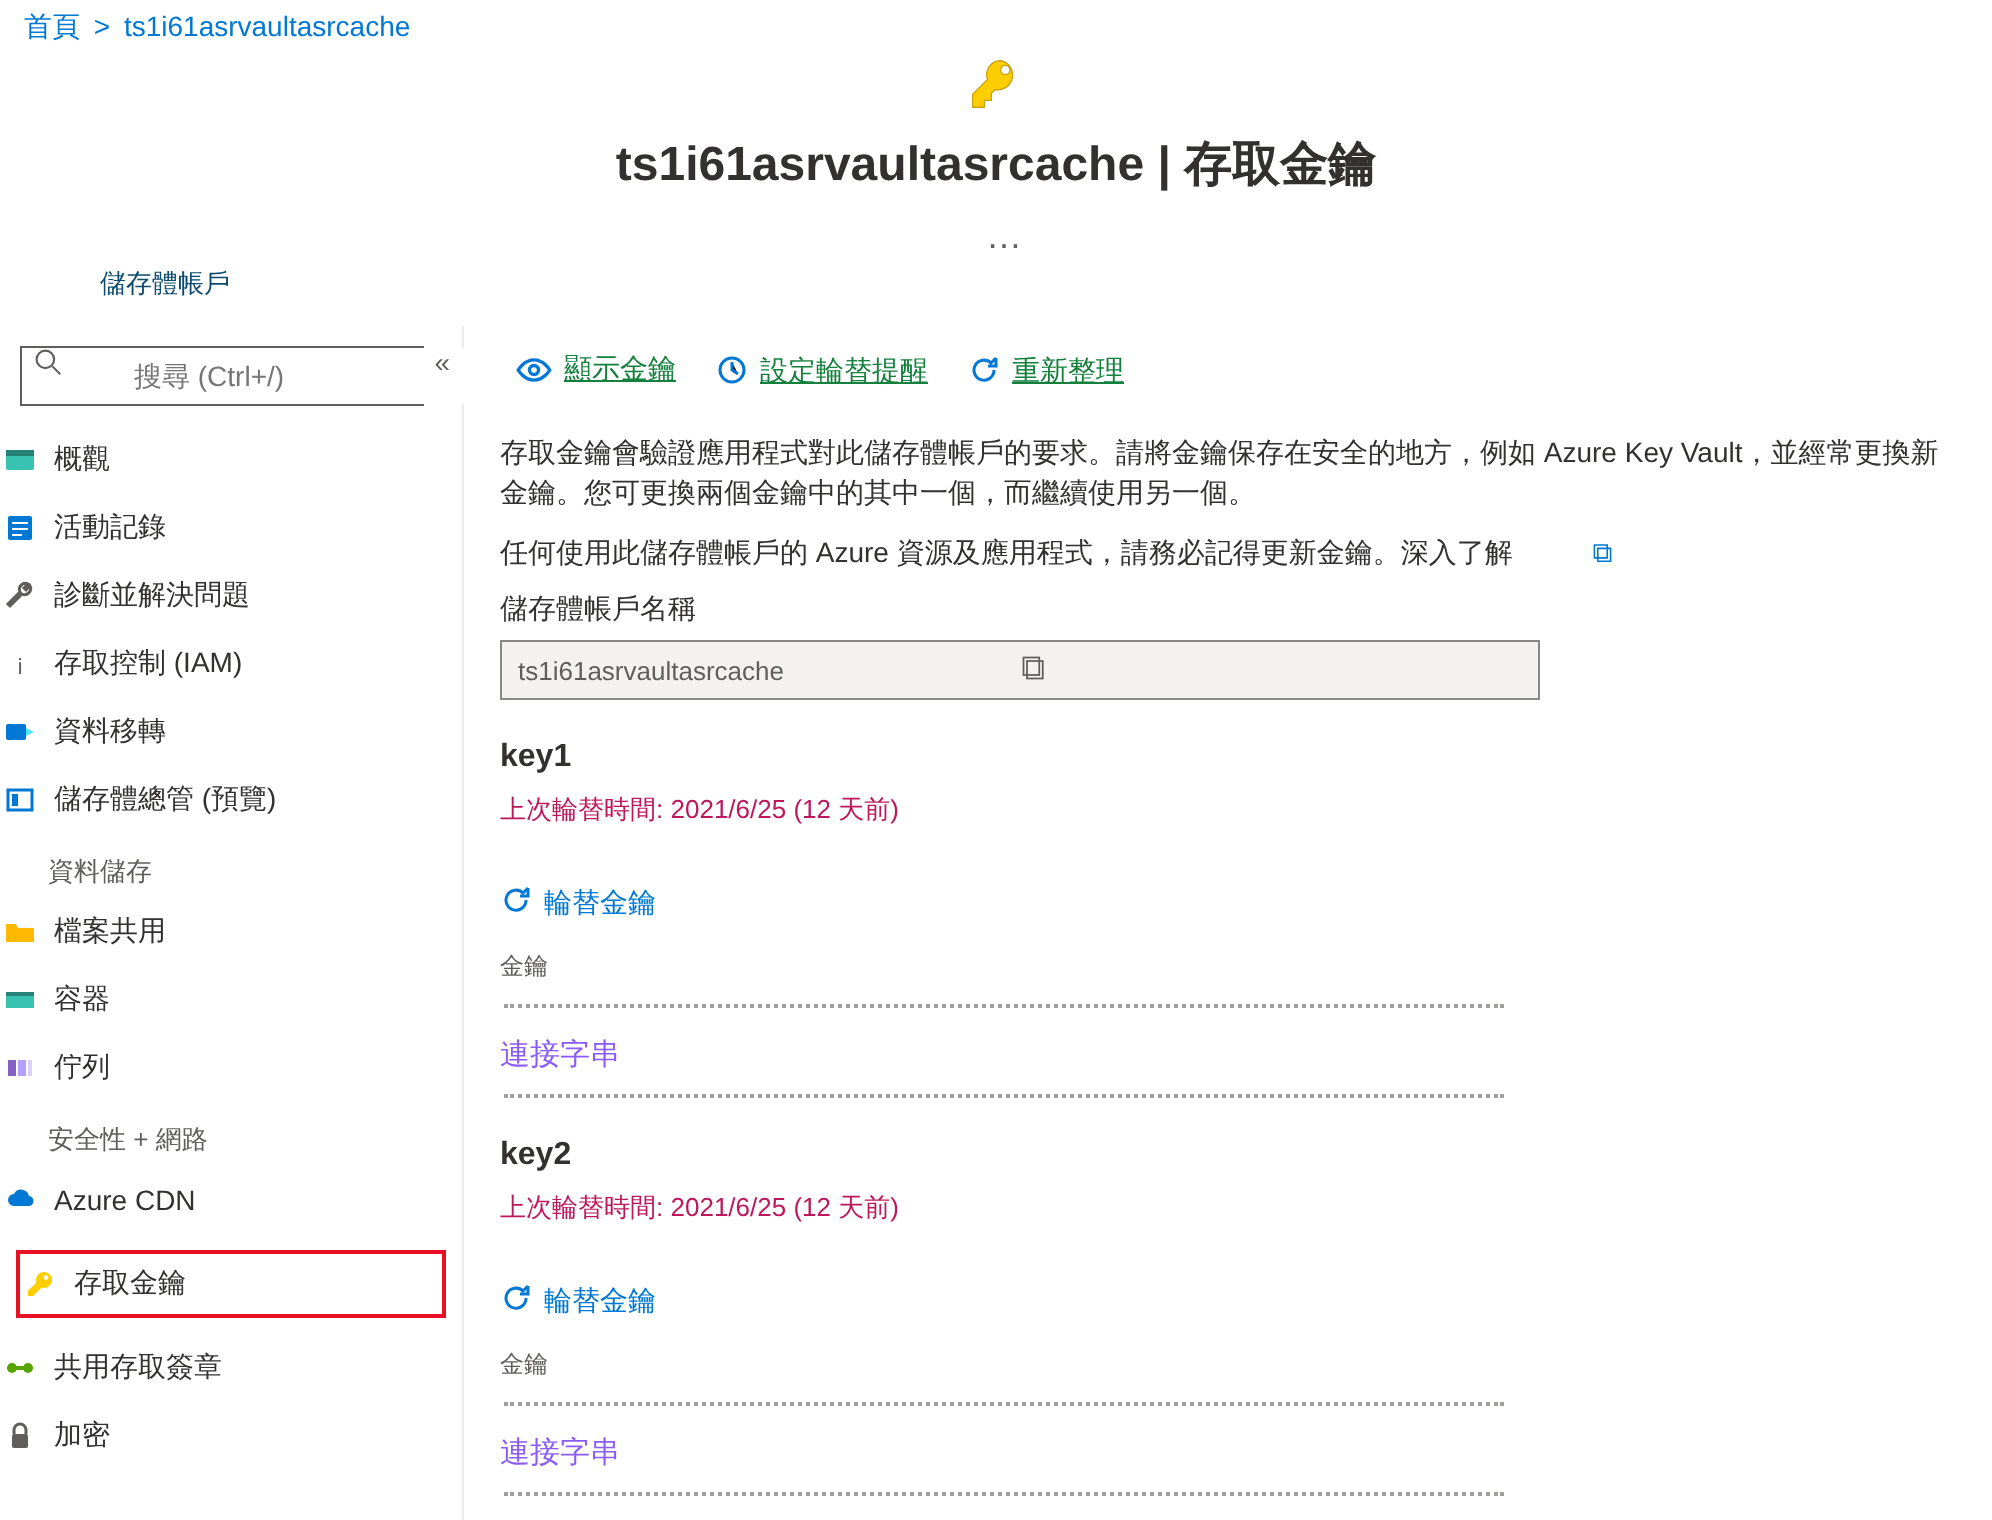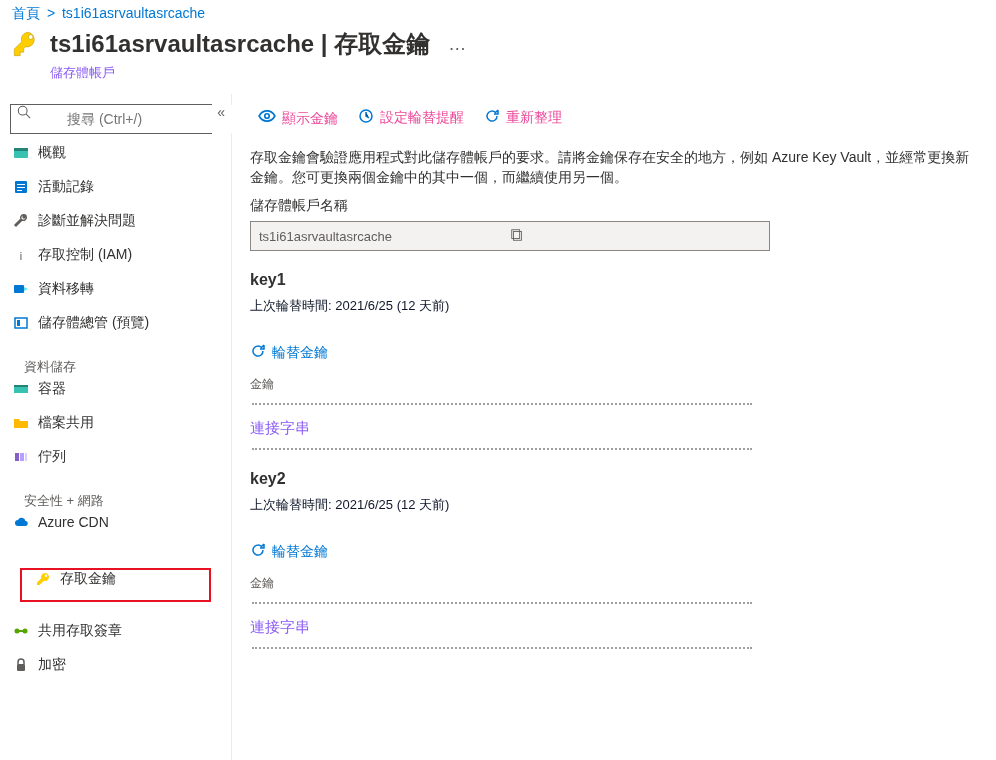--- a/index.html
+++ b/index.html
@@ -3,56 +3,56 @@
 <meta charset="utf-8">
 <style>
 * { box-sizing: border-box; margin: 0; padding: 0; }
 body { font-family: "Segoe UI", "Microsoft JhengHei", Arial, sans-serif; font-size: 14px; color: #323130; background: #fff; width: 996px; height: 760px; overflow: hidden; }
 
 .breadcrumb { padding: 5px 12px; font-size: 14px; color: #0078d4; }
 .breadcrumb a { color: #0078d4; text-decoration: none; cursor: pointer; }
 .breadcrumb .sep { color: #0078d4; margin: 0 3px; }
 
 .page-header { padding: 0 12px 12px 12px; }
-.page-header-row { display: flex; align-items: center; gap: 10px; }
+.page-header-row { display: flex; align-items: center; gap: 10px; flex-direction: column; }
 .key-icon-large { width: 28px; height: 28px; flex-shrink: 0; }
 .page-title { font-size: 24px; font-weight: 600; }
-.page-subtitle-area { margin-left: 38px; margin-top: 4px; font-size: 13px; color: #8b5cf6; }
+.page-subtitle-area { margin-left: 38px; margin-top: 4px; font-size: 13px; color: #0c4a6e; }
 .dots { font-size: 18px; color: #605e5c; margin-left: 8px; cursor: pointer; }
 
 .layout { display: flex; height: calc(100% - 90px); }
 
 
 .sidebar { width: 232px; border-right: 1px solid #edebe9; padding: 4px 0; position: relative; }
 .sidebar-collapse { position: absolute; right: 6px; top: 10px; color: #605e5c; cursor: pointer; font-size: 14px; }
 .search-box { display: flex; border: 1px solid #605e5c; margin: 6px 10px 10px 10px; height: 30px; width: 202px; gap: 24px; }
 .search-box input { border: none; outline: none; flex: 1; padding: 4px 6px; font-size: 14px; color: #605e5c; }
 .search-box .search-ic { padding: 0 6px; color: #605e5c; }
 
-.nav-item { display: flex; align-items: flex-start; height: 34px; padding: 0 12px; cursor: pointer; gap: 8px; font-size: 14px; }
-.nav-item.highlighted { border: 2px solid #e81123; margin: 20px; }
+.nav-item { display: flex; align-items: center; height: 34px; padding: 0 1px; cursor: pointer; gap: 8px; font-size: 14px; }
+.nav-item.highlighted { border: 2px solid #e81123; margin: 8px; }
 .nav-section { font-size: 13px; color: #605e5c; padding: 10px 10px 4px 24px; font-weight: 400; }
 .nav-icon { width: 18px; height: 18px; display: flex; align-items: center; justify-content: center; flex-shrink: 0; }
 
 
 .main { flex: 1; padding: 8px 18px 18px 18px; overflow-y: auto; }
 .cmdbar { display: flex; align-items: center; gap: 4px; margin-bottom: 14px; }
-.cmdbtn { display: inline-flex; align-items: flex-end; gap: 6px; padding: 5px 8px; cursor: pointer; color: #ec4899; }
+.cmdbtn { display: inline-flex; align-items: flex-start; gap: 6px; padding: 5px 8px; cursor: pointer; color: #15803d; text-decoration: underline; }
 .cmdbtn .ci { color: #0078d4; }
 
 .description { font-size: 14px; color: #323130; line-height: 20px; margin-bottom: 10px; }
 .description .link-badge { color: #0078d4; margin-left: 36px; }
 
 .field-label { font-size: 14px; margin: 10px 0 6px 0; }
 .text-input { display: flex; align-items: center; border: 1px solid #8a8886; background: #f3f2f1; height: 30px; width: 520px; padding: 0 8px; }
 .text-input span { flex: 1; font-size: 13px; color: #605e5c; overflow: hidden; white-space: nowrap; }
 .copy-ic { color: #605e5c; cursor: pointer; }
 
 .key-block h3 { font-size: 16px; font-weight: 600; margin-top: 20px; }
-.rotated-time { font-size: 13px; color: #0f172a; margin-top: 8px; }
+.rotated-time { font-size: 13px; color: #be185d; margin-top: 8px; }
 .rotate-link { display: inline-flex; align-items: center; gap: 6px; color: #0078d4; margin-top: 28px; cursor: pointer; font-size: 14px; }
 .rotate-link .ri { color: #0078d4; }
 
 .small-label { font-size: 12px; color: #605e5c; margin-top: 14px; }
 .dots-line { border-bottom: 2px dotted #a19f9d; margin: 10px 2px 0 2px; height: 0; width: 500px; }
 .conn-label { font-size: 15px; margin-top: 14px; color: #8b5cf6; }
 </style>
 </head>
 <body>
 
@@ -137,33 +137,33 @@
             <rect x="4" y="5" width="3" height="6" fill="#0078d4"></rect>
           </svg>
         </span>
       <span>儲存體總管 (預覽)</span>
     </div>
 
     <div class="nav-section">資料儲存</div>
     <div class="nav-item">
       <span class="nav-icon">
           <svg width="16" height="16" viewBox="0 0 16 16">
+            <path fill="#ffb900" d="M1 4h5l1 2h8v7H1z"></path>
+          </svg>
+        </span>
+      <span>檔案共用</span>
+    </div>
+    <div class="nav-item">
+      <span class="nav-icon">
+          <svg width="16" height="16" viewBox="0 0 16 16">
             <rect x="1" y="4" width="14" height="8" fill="#37c2b1"></rect>
             <rect x="1" y="4" width="14" height="2" fill="#258277"></rect>
           </svg>
         </span>
       <span>容器</span>
-    </div>
-    <div class="nav-item">
-      <span class="nav-icon">
-          <svg width="16" height="16" viewBox="0 0 16 16">
-            <path fill="#ffb900" d="M1 4h5l1 2h8v7H1z"></path>
-          </svg>
-        </span>
-      <span>檔案共用</span>
     </div>
     <div class="nav-item">
       <span class="nav-icon">
           <svg width="16" height="16" viewBox="0 0 16 16">
             <rect x="2" y="4" width="4" height="8" fill="#8661c5"></rect>
             <rect x="7" y="4" width="4" height="8" fill="#b4a0ff"></rect>
             <rect x="12" y="4" width="2" height="8" fill="#d9d0ff"></rect>
           </svg>
         </span>
       <span>佇列</span>
@@ -229,20 +229,24 @@
       </div>
       <div class="cmdbtn">
         <span class="ci"><svg width="16" height="16" viewBox="0 0 16 16">
               <path fill="none" stroke="#0078d4" stroke-width="1.5" d="M13 8a5 5 0 11-1.5-3.5L14 2M14 2v4h-4"></path>
             </svg></span>
         <span>重新整理</span>
       </div>
     </div>
 
     <p class="description">存取金鑰會驗證應用程式對此儲存體帳戶的要求。請將金鑰保存在安全的地方，例如 Azure Key Vault，並經常更換新金鑰。您可更換兩個金鑰中的其中一個，而繼續使用另一個。</p>
+    <p class="description">
+      <span>任何使用此儲存體帳戶的 Azure 資源及應用程式，請務必記得更新金鑰。深入了解</span>
+      <span class="link-badge">⧉</span>
+    </p>
 
     <div class="field-label">儲存體帳戶名稱</div>
     <div class="text-input">
       <span>ts1i61asrvaultasrcache</span>
       <span class="copy-ic"><svg width="14" height="14" viewBox="0 0 16 16">
             <rect x="4" y="4" width="9" height="10" fill="none" stroke="#605e5c"></rect>
             <rect x="2" y="2" width="9" height="10" fill="none" stroke="#605e5c"></rect>
           </svg></span>
     </div>
 

